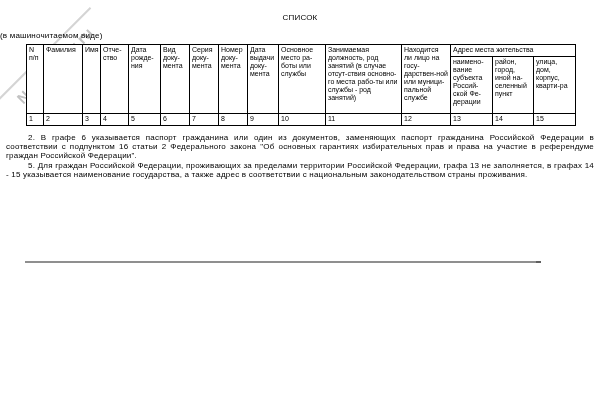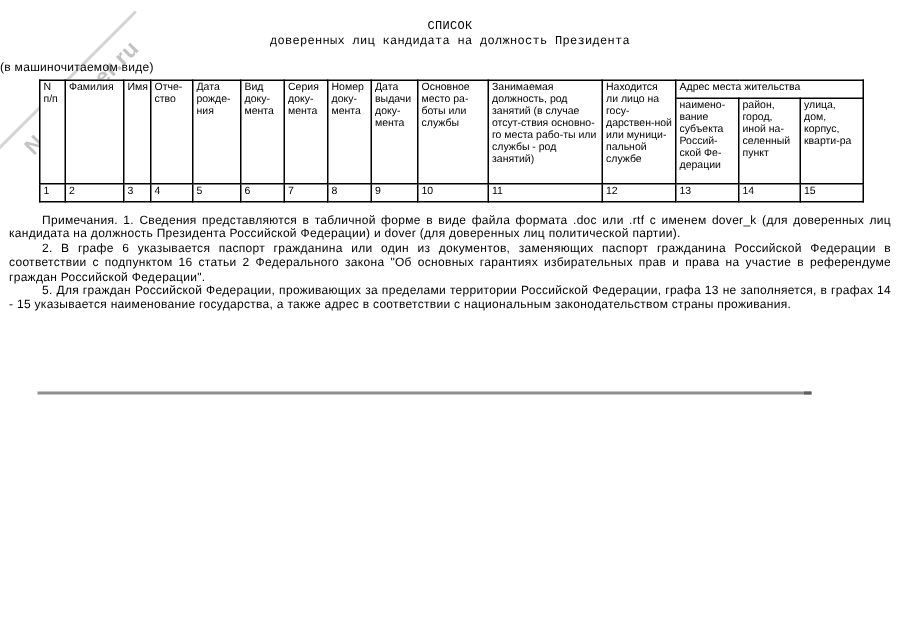--- a/index.html
+++ b/index.html
@@ -19,21 +19,21 @@
     pointer-events:none;
   }
   .wm-line { height:2px; background:#d4d4d4; margin:0 10px 6px 10px; }
   .wm-text {
     font-size:15px; font-weight:bold; color:#c2c2c2; letter-spacing:0.5px;
   }
   .content { position:relative; z-index:1; }
   .title-block {
     padding-top:13px;
     text-align:center;
-    font-size:8px; line-height:9.5px; letter-spacing:0.2px;font-family:Liberation Mono, monospace;
+    font-size:8px; line-height:9.5px; letter-spacing:0.2px;
   }
   .subtitle {
     text-align:left; font-size:8px; letter-spacing:0.2px;
     margin-top:8px;
   }
   table.doc-table {
     border-collapse:collapse;
     table-layout:fixed;
     margin:4px 0 0 26px;
     width:549px;
@@ -77,21 +77,20 @@
 
 <div class="watermark">
   <div class="wm-line"></div>
   <div class="wm-text">NoNumber.ru</div>
 </div>
 
 <div class="content">
 
   <div class="title-block">
     <div>СПИСОК</div>
-    <div>доверенных лиц кандидата на должность Президента</div>
   </div>
 
   <div class="subtitle">(в машиночитаемом виде)</div>
 
   <table class="doc-table">
     <colgroup>
       <col style="width:17px">
         <col style="width:39px">
         <col style="width:18px">
       <col style="width:28px">
@@ -142,21 +141,20 @@
         <td>11</td>
         <td>12</td>
         <td>13</td>
         <td>14</td>
         <td>15</td>
       </tr>
     </tbody>
   </table>
 
   <div class="notes">
-    <p>Примечания. 1. Сведения представляются в табличной форме в виде файла формата .doc или .rtf с именем dover_k (для доверенных лиц кандидата на должность Президента Российской Федерации) и dover (для доверенных лиц политической партии).</p>
     <p>2. В графе 6 указывается паспорт гражданина или один из документов, заменяющих паспорт гражданина Российской Федерации в соответствии с подпунктом 16 статьи 2 Федерального закона "Об основных гарантиях избирательных прав и права на участие в референдуме граждан Российской Федерации".</p>
     <p>5. Для граждан Российской Федерации, проживающих за пределами территории Российской Федерации, графа 13 не заполняется, в графах 14 - 15 указывается наименование государства, а также адрес в соответствии с национальным законодательством страны проживания.</p>
   </div>
 
   <div class="divider">
     <span class="divider-tip"></span>
   </div>
 
 </div>
 

